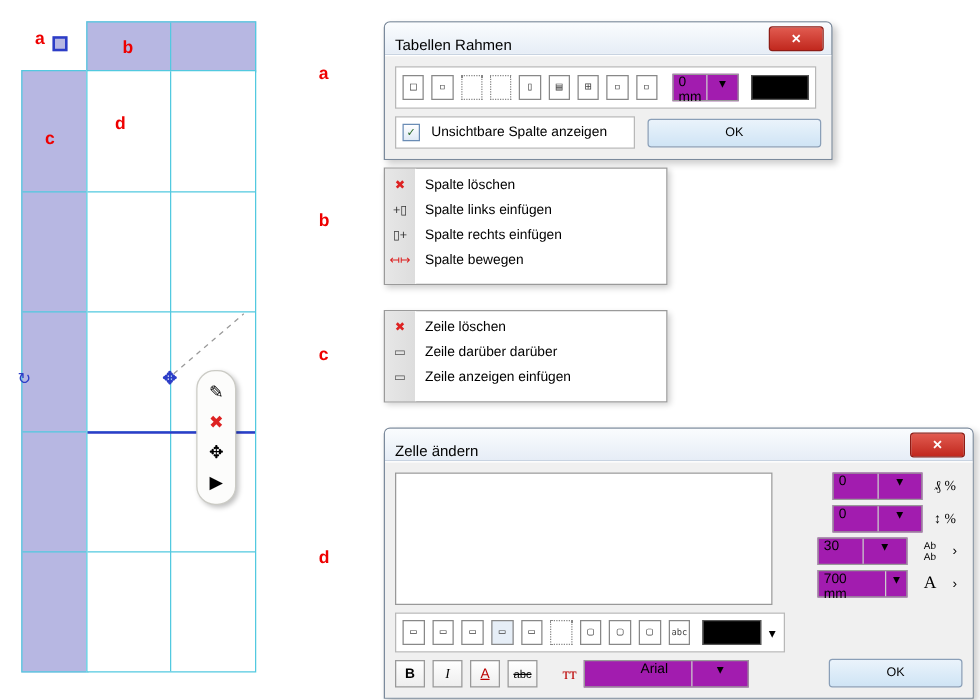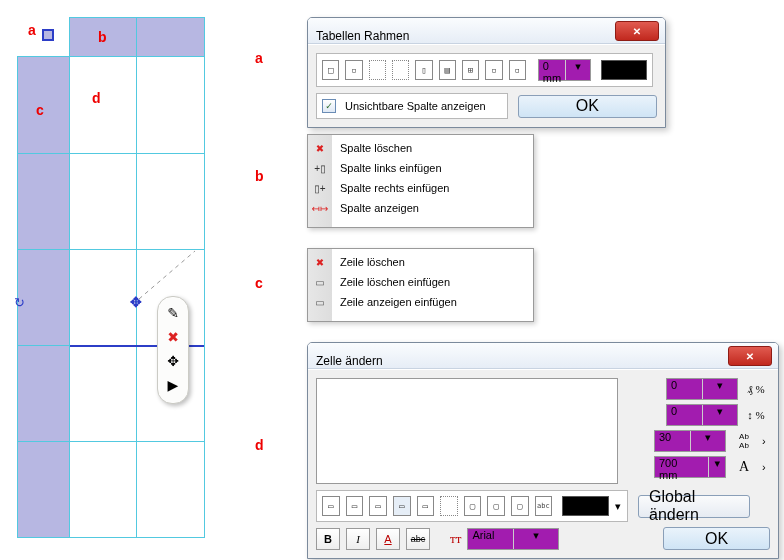--- a/index.html
+++ b/index.html
@@ -16,21 +16,21 @@
 .dlg-body{padding:8px;background:#f0f0f0;border-top:1px solid #fff;}
 .inset{background:#fff;border:1px solid #b8b8b8;padding:5px;display:inline-block;}
 .ctx{position:absolute;background:#fff;border:1px solid #9a9a9a;padding:3px 0;box-shadow:2px 2px 5px rgba(0,0,0,.2);}
 .ctx-gutter{position:absolute;left:0;top:0;bottom:0;width:24px;background:linear-gradient(to right,#e7e7e7,#ddd);border-right:1px solid #fff;}
 .ctx-row{position:relative;height:20px;display:flex;align-items:center;}
 .ctx-ico{width:24px;display:flex;align-items:center;justify-content:center;font-size:10px;}
 .ctx-txt{padding-left:8px;}
 .combo{height:20px;background:#a21caf;border:1px solid #999;display:inline-flex;}
 .combo span{flex:1;padding:0 4px;}
 .combo .arr{width:14px;text-align:center;border-left:1px solid #ccc;}
-.btn{height:21px;background:linear-gradient(#fafbfc,#e6ebf2);border:1px solid #8a9fb8;border-radius:3px;display:inline-flex;align-items:center;justify-content:center;padding:0 10px;font-size:16px;}
+.btn{height:21px;background:linear-gradient(#fafbfc,#e6ebf2);border:1px solid #8a9fb8;border-radius:3px;display:inline-flex;align-items:center;justify-content:center;padding:0 10px;font-size:10px;}
 .btn-ok{background:linear-gradient(#eaf3fb,#cfe4f5);}
 .swatch{width:52px;height:18px;background:#000;border:1px solid #555;display:inline-block;}
 .sq{width:18px;height:18px;border:1px solid #888;display:inline-flex;align-items:center;justify-content:center;margin-right:2px;font-family:monospace;font-size:9px;color:#444;background:#fff;}
 .chk{width:12px;height:12px;border:1px solid #6a8cb5;background:linear-gradient(#fff,#dfe9f5);display:inline-flex;align-items:center;justify-content:center;font-size:9px;color:#2c6b2c;margin-right:5px;}
 .row{display:flex;align-items:center;gap:4px;}
 .fmt-btn{width:22px;height:20px;border:1px solid #999;background:linear-gradient(#fff,#eee);display:inline-flex;align-items:center;justify-content:center;font-size:11px;margin-right:2px;}
 .txtarea{width:300px;height:104px;background:#fff;border:1px solid #999;}
 </style>
 </head>
 <body>
@@ -127,35 +127,35 @@
         <div class="ctx-row">
           <div class="ctx-ico" style="color: rgb(51, 51, 51);">+▯</div>
           <div class="ctx-txt">Spalte links einfügen</div>
         </div>
         <div class="ctx-row">
           <div class="ctx-ico" style="color: rgb(51, 51, 51);">▯+</div>
           <div class="ctx-txt">Spalte rechts einfügen</div>
         </div>
         <div class="ctx-row">
           <div class="ctx-ico" style="color: rgb(221, 34, 34);">↤↦</div>
-          <div class="ctx-txt">Spalte anzeigen</div>
+          <div class="ctx-txt">Spalte bewegen</div>
         </div>
       </div>
 </div>
 
 <div class="ctx" style="left:307px;top:248px;width:225px;height:66px;">
   <div class="ctx-gutter"></div>
   <div id="ctxC">
         <div class="ctx-row">
           <div class="ctx-ico" style="color: rgb(221, 34, 34);">✖</div>
           <div class="ctx-txt">Zeile löschen</div>
         </div>
         <div class="ctx-row">
           <div class="ctx-ico" style="color: rgb(85, 85, 85);">▭</div>
-          <div class="ctx-txt">Zeile löschen einfügen</div>
+          <div class="ctx-txt">Zeile darüber darüber</div>
         </div>
         <div class="ctx-row">
           <div class="ctx-ico" style="color: rgb(85, 85, 85);">▭</div>
           <div class="ctx-txt">Zeile anzeigen einfügen</div>
         </div>
       </div>
 </div>
 
 <div class="dialog" style="left:307px;top:342px;width:470px;">
   <div class="dlg-title">
@@ -206,32 +206,29 @@
         <span class="sq" style="background:#e6eef7;">▭</span>
         <span class="sq">▭</span>
         <span class="sq" style="border-style:dotted;"></span>
         <span class="sq">▢</span>
         <span class="sq">▢</span>
         <span class="sq">▢</span>
         <span class="sq" style="font-size:7px;">abc</span>
         <span class="swatch" style="margin-left:4px;"></span>
         <span style="width:10px;text-align:center;">▾</span>
       </div>
-      <div class="btn" style="margin-left:6px;width:90px;">
-            <span>Global ändern</span>
-          </div>
     </div>
     <div class="row" style="margin-top:5px;">
       <span class="fmt-btn" style="font-weight:bold;">B</span>
       <span class="fmt-btn" style="font-style:italic;font-family:serif;">I</span>
       <span class="fmt-btn" style="text-decoration:underline;color:#b00;">A</span>
       <span class="fmt-btn" style="text-decoration:line-through;font-size:9px;">abc</span>
       <span style="width:10px;"></span>
       <span style="color:#b00;font-family:serif;font-size:13px;margin-right:2px;">ᴛᴛ</span>
-      <div class="combo" style="width:90px;">
+      <div class="combo" style="width:90px;padding-left:40px;">
             <span>Arial</span>
             <span class="arr">▾</span>
           </div>
       <div style="flex:1;"></div>
       <div class="btn btn-ok" style="width:85px;margin-left:6px;">
             <span>OK</span>
           </div>
     </div>
   </div>
 </div>

